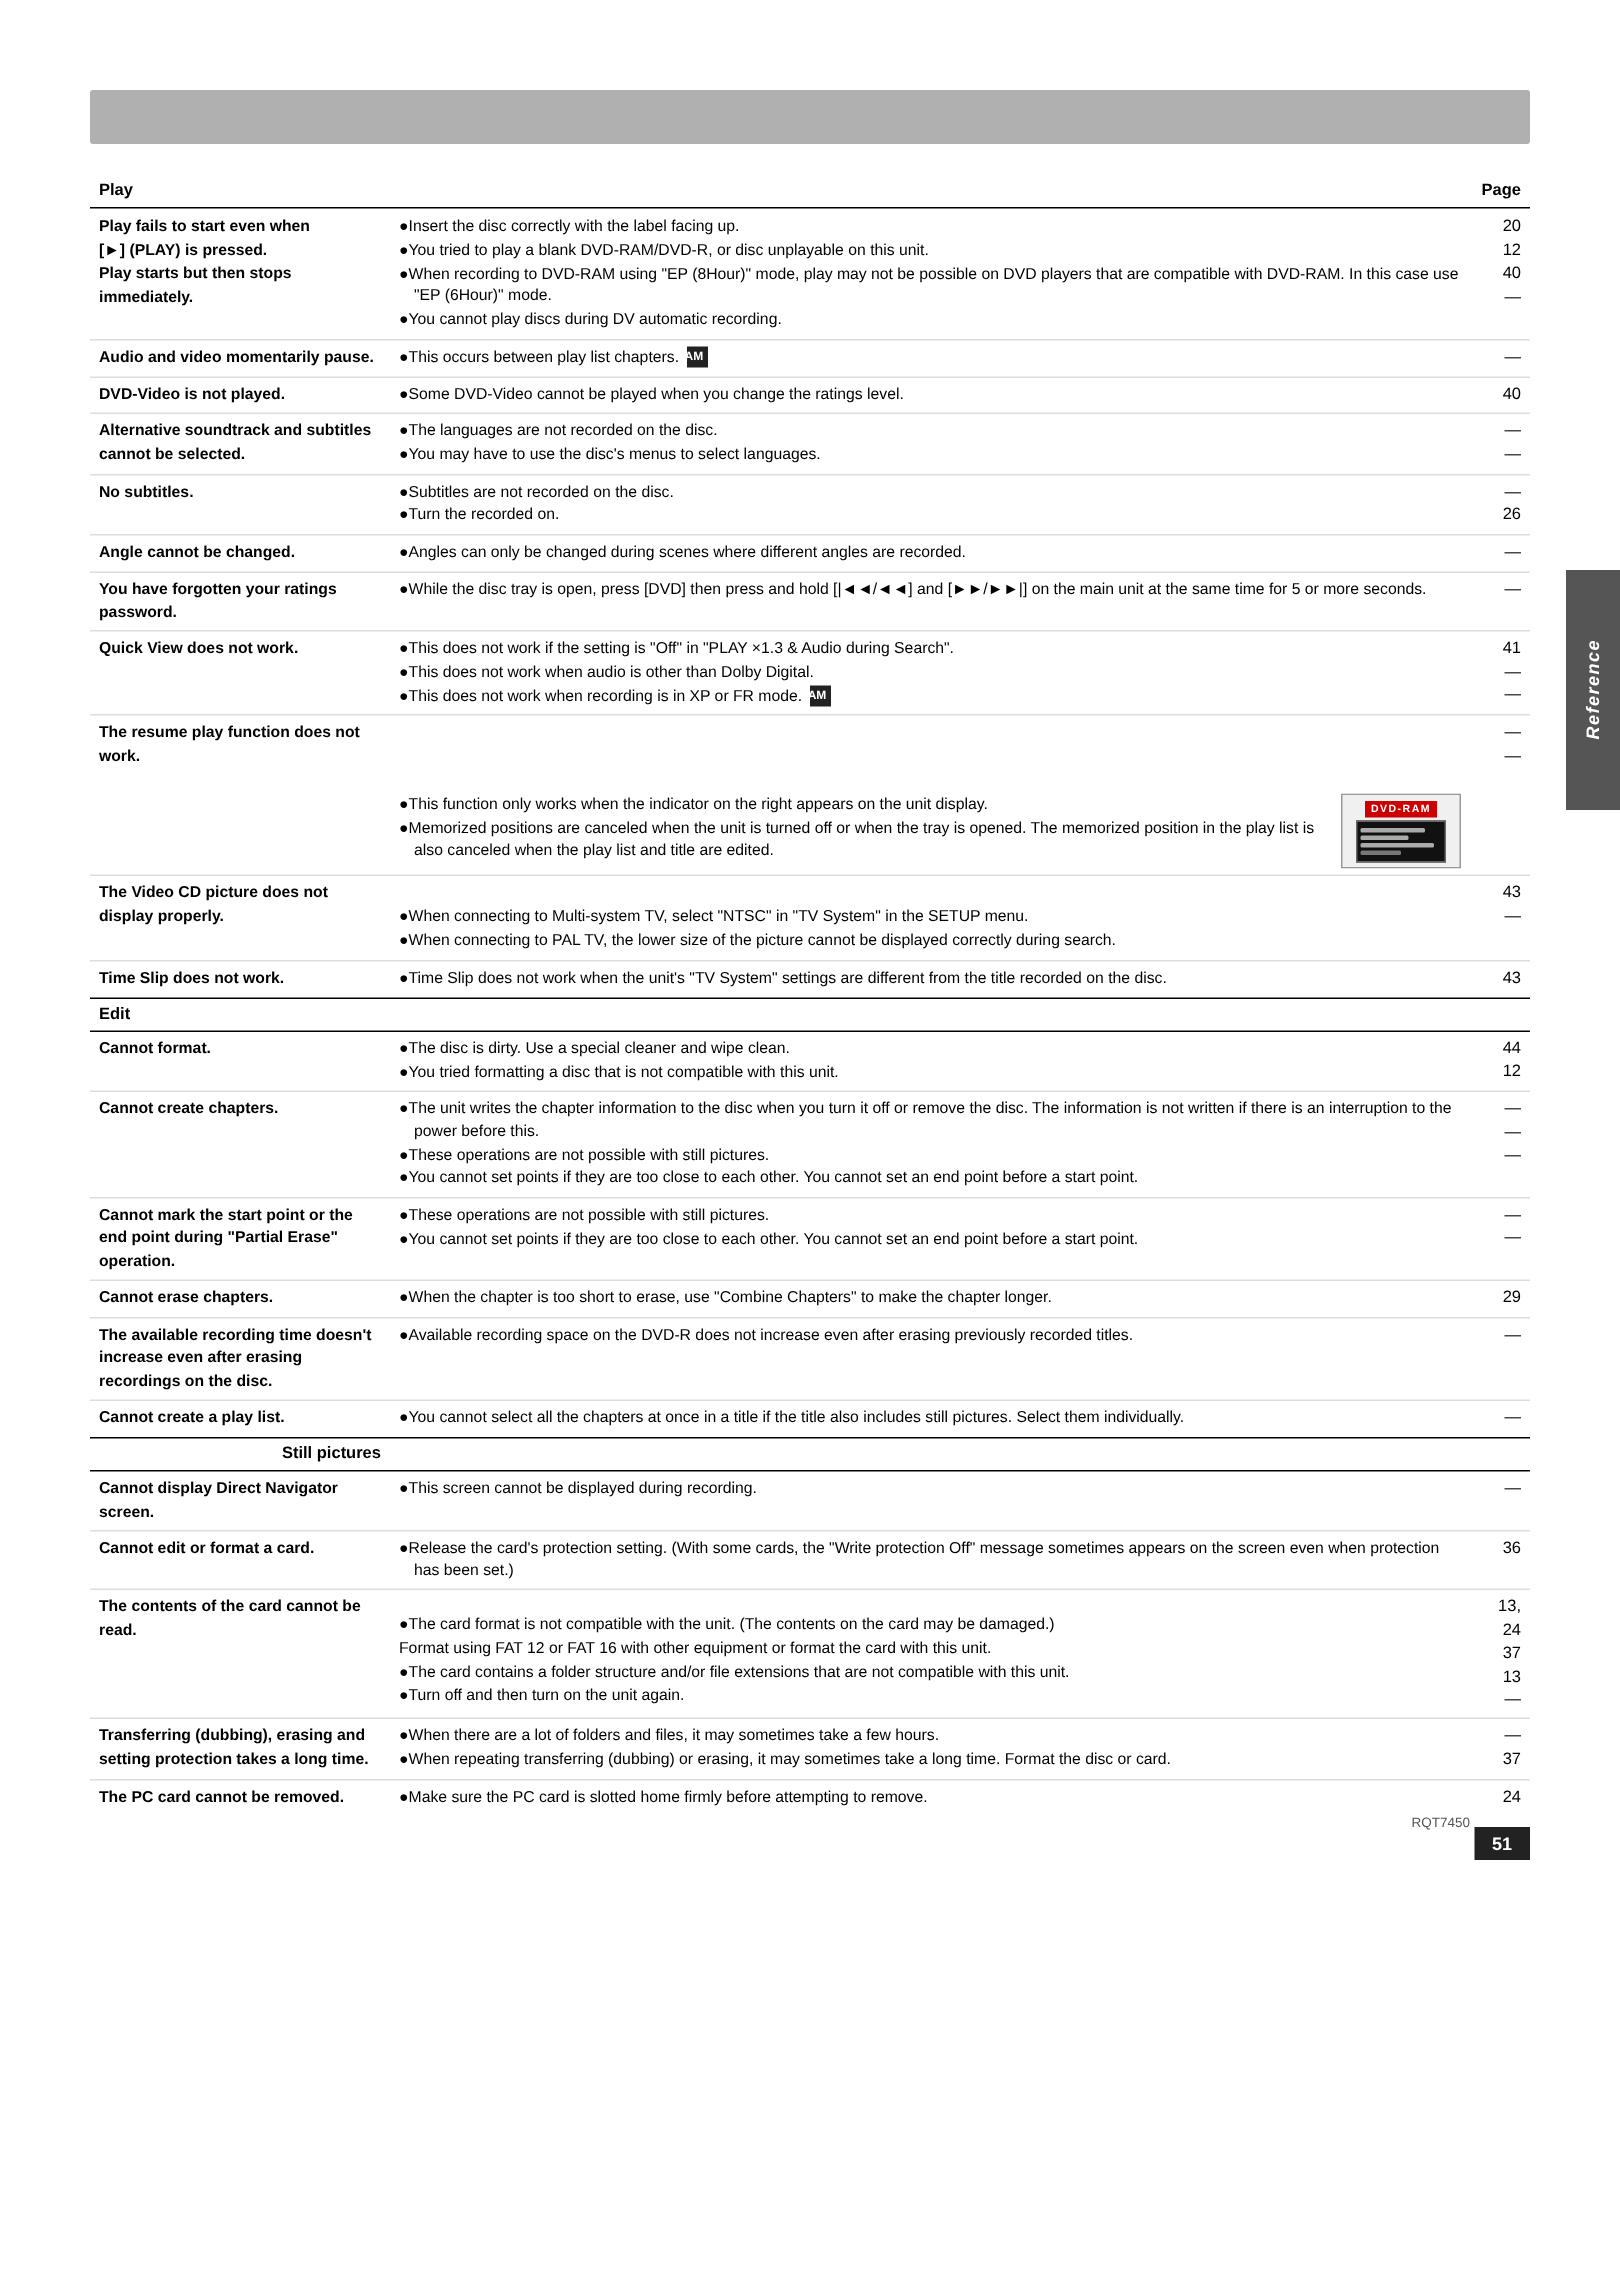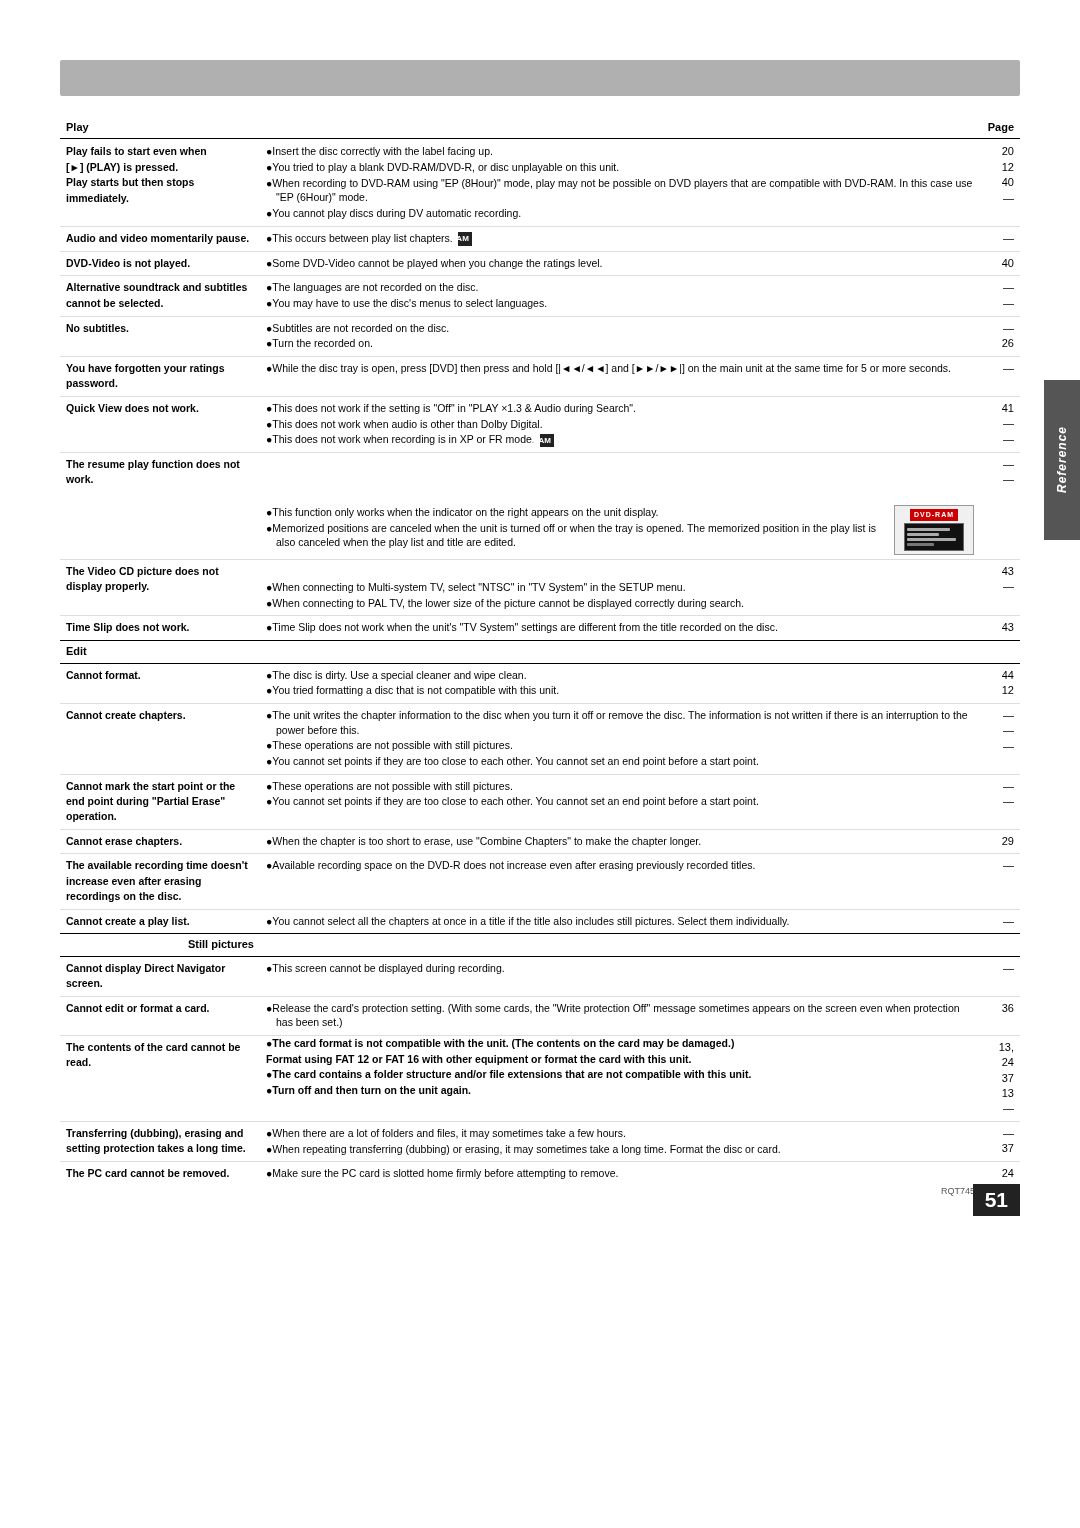--- a/index.html
+++ b/index.html
@@ -48,21 +48,21 @@
       letter-spacing: 1px;
     }
 
     
     .page-number-box {
       position: absolute;
       bottom: 30px;
       right: 60px;
       background: #222;
       color: white;
-      font-size: 21px;
+      font-size: 12px;
       font-weight: bold;
       padding: 4px 12px;
     }
 
     
     .rqt-code {
       position: absolute;
       bottom: 50px;
       right: 100px;
       font-size: 9px;
@@ -257,20 +257,31 @@
       <td class="col-detail detail-text" style="padding-top:4px;">
         <span class="bullet-item">●Subtitles are not recorded on the disc.</span>
         <span class="bullet-item">●Turn the recorded on.</span>
       </td>
       <td class="col-page" style="padding-top:4px; vertical-align:top;">
         <div>—</div>
         <div>26</div>
       </td>
     </tr>
 
+    <tr class="row-separator">
+      <td class="col-issue" style="padding-top:4px;">
+        <span class="issue-bold">Angle cannot be changed.</span>
+      </td>
+      <td class="col-detail detail-text" style="padding-top:4px;">
+        <span class="bullet-item">●Angles can only be changed during scenes where different angles are recorded.</span>
+      </td>
+      <td class="col-page" style="padding-top:4px; vertical-align:top;">
+        <div>—</div>
+      </td>
+    </tr>
 
     <tr class="row-separator">
       <td class="col-issue" style="padding-top:4px;">
         <span class="issue-bold">You have forgotten your ratings password.</span>
       </td>
       <td class="col-detail detail-text" style="padding-top:4px;">
         <span class="bullet-item">●While the disc tray is open, press [DVD] then press and hold [|◄◄/◄◄] and [►►/►►|] on the main unit at the same time for 5 or more seconds.</span>
       </td>
       <td class="col-page" style="padding-top:4px; vertical-align:top;">
         <div>—</div>
@@ -461,21 +472,21 @@
       </td>
       <td class="col-page" style="padding-top:4px; vertical-align:top;">
         <div>36</div>
       </td>
     </tr>
 
     <tr class="row-separator">
       <td class="col-issue" style="padding-top:4px;">
         <span class="issue-bold">The contents of the card cannot be read.</span>
       </td>
-      <td class="col-detail detail-text" style="padding-top:0;font-weight:bold;">
+      <td class="col-detail detail-text" style="padding-top:16px;">
         <span class="bullet-item">●The card format is not compatible with the unit. (The contents on the card may be damaged.)</span>
         <span class="bullet-item">Format using FAT 12 or FAT 16 with other equipment or format the card with this unit.</span>
         <span class="bullet-item">●The card contains a folder structure and/or file extensions that are not compatible with this unit.</span>
         <span class="bullet-item">●Turn off and then turn on the unit again.</span>
       </td>
       <td class="col-page" style="padding-top:4px; vertical-align:top;">
         <div>13, 24</div>
         <div>37</div>
         <div>13</div>
         <div>—</div>

